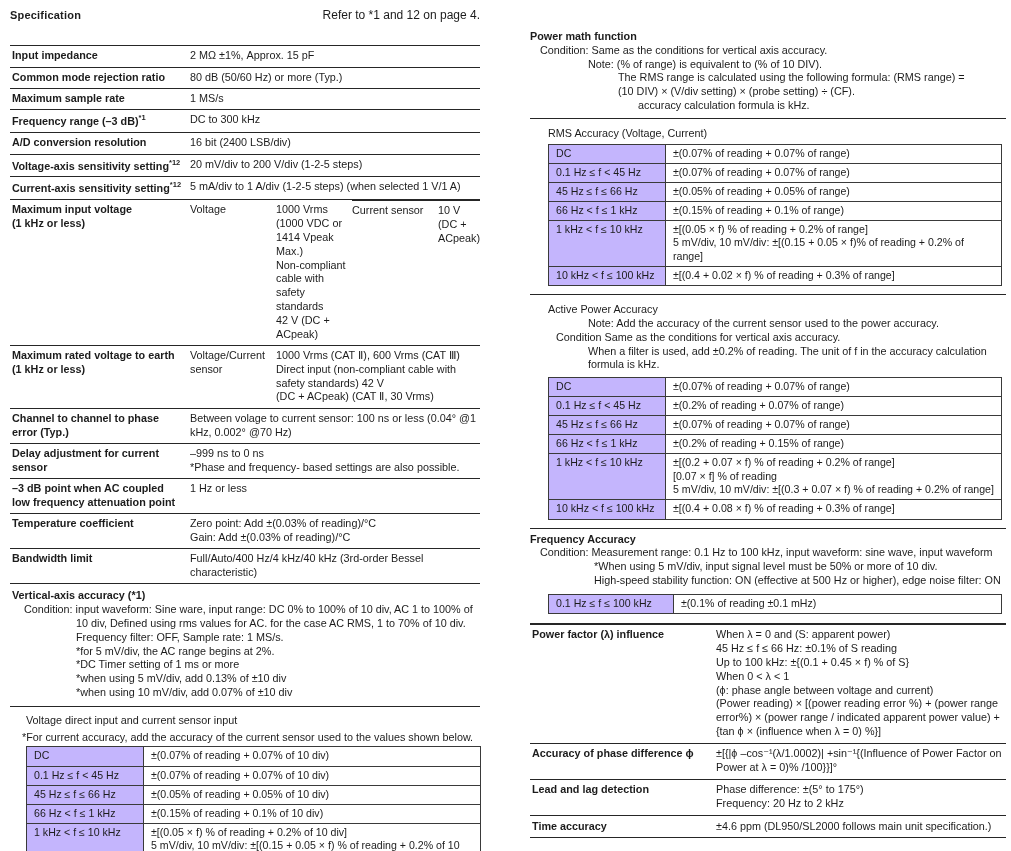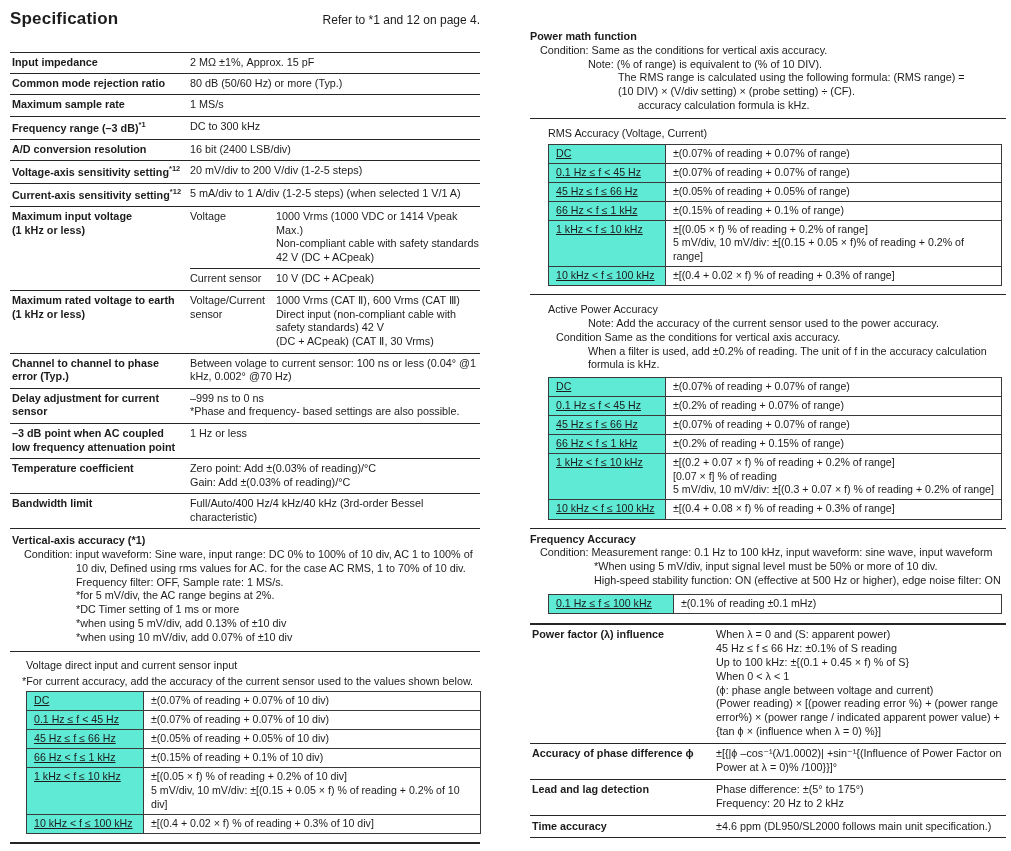--- a/index.html
+++ b/index.html
@@ -7,34 +7,34 @@
     position:relative; width:1011px; height:851px; background:#ffffff;
     color:#1c1c1c; font-family:"Liberation Sans","DejaVu Sans",sans-serif;
     font-size:10.8px; line-height:1.28; overflow:hidden;
   }
   .col { position:absolute; top:0; }
   .col-left  { left:10px;  width:470px; }
   .col-right { left:530px; width:476px; padding-top:30px; }
 
   
   .page-header { display:flex; justify-content:space-between; align-items:baseline; padding-top:8px; }
-  .page-title { font-size:17px; font-weight:bold; letter-spacing:.2px; }
+  .page-title { font-size:11px; font-weight:bold; letter-spacing:.2px; }
   .refer { font-size:12px; }
 
   
   .def-table { border-top:1px solid #262626; margin-top:22px; }
   .def-row { display:flex; border-bottom:1px solid #262626; padding:3px 0 3.5px 2px; }
   .def-key { width:170px; flex:none; font-weight:bold; padding-right:8px; white-space:pre-line; }
   .def-val { flex:1; white-space:pre-line; }
   .sup { font-size:7.5px; vertical-align:super; font-weight:bold; }
 
   
   .def-row.nested { padding:0 0 0 2px; }
   .nested .def-key { padding-top:3px; }
-  .nest-area { flex:1; display:flex; flex-direction:column; }
+  .nest-area { flex:1; display:flex; flex-direction:row; }
   .nest-sub { display:flex; padding:3px 0 3.5px 0; }
   .nest-sub + .nest-sub { border-top:1px solid #262626; }
   .sub-key { width:82px; flex:none; padding-right:4px; white-space:pre-line; }
   .sub-val { flex:1; white-space:pre-line; }
 
   
   .vblock { padding:5px 0 6px 2px; }
   .blk-title { font-weight:bold; }
   .ln { white-space:pre-line; }
   .ind1 { padding-left:12px; }
@@ -49,21 +49,21 @@
   hr.thick { border:none; border-top:2px solid #262626; margin:0; }
 
   .tbl-label { margin:7px 0 3px 16px; }
   .tbl-label-r { margin:8px 0 3px 18px; }
   .tbl-note { margin:0 0 2px 12px; }
 
   
   table.box { border-collapse:collapse; margin:2px 0 8px 16px; width:455px; font-size:10.6px; }
   .col-right table.box { margin-left:18px; width:454px; }
   table.box td { border:1px solid #3a3a3a; padding:2px 7px 2.5px 7px; vertical-align:top; }
-  table.box td.k { background:#5eead4; width:102px;text-decoration:underline; }
+  table.box td.k { background:#c4b5fd; width:102px; }
   table.box td.v { white-space:pre-line; }
 
   
   .def-table2 { border-top:2px solid #262626; margin-top:9px; }
   .def-table2 .def-row { padding:3.5px 0 4px 2px; }
   .def-table2 .def-key { width:176px; }
 </style>
 </head>
 <body>
 

